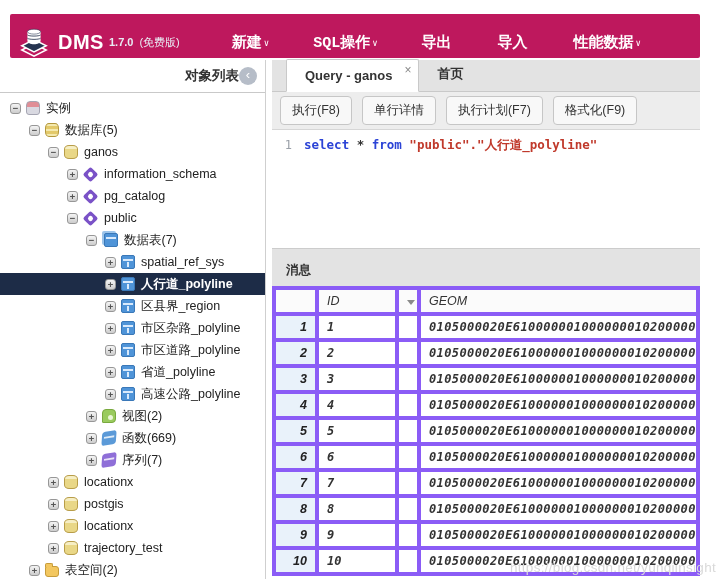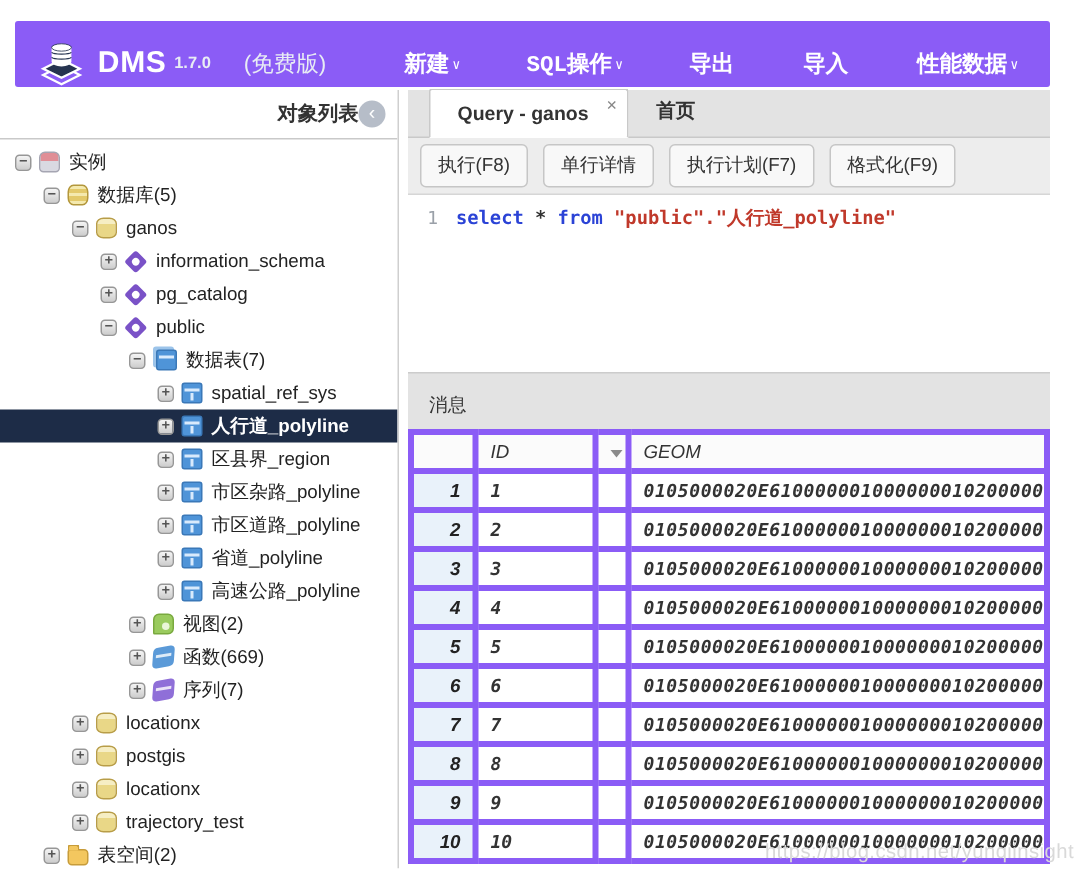--- a/index.html
+++ b/index.html
@@ -1,24 +1,24 @@
 <!DOCTYPE html>
 <html><head>
 <meta charset="utf-8">
 <style>
   * { margin:0; padding:0; box-sizing:border-box; }
   html,body { width:722px; height:579px; background:#fff; font-family:"Liberation Sans",sans-serif; overflow:hidden; position:relative; }
 
   
   .topbar { position:absolute; left:10px; top:14px; width:690px; height:44px;
-    background:#8b5cf6; border-radius:2px; display:flex; align-items:center; padding:12px 14px 0 8px;justify-content:center; }
+    background:#be185d; border-radius:2px; display:flex; align-items:center; padding:12px 14px 0 8px; }
   .logo { width:32px; height:32px; margin-right:8px; flex:none; }
   .brand { color:#fff; font-size:20px; font-weight:bold; letter-spacing:.5px; }
   .version { color:#e8ecf4; font-size:11px; font-weight:bold; margin-left:5px; }
-  .edition { color:#e8ecf4; font-size:15px; margin-left:22px; }
+  .edition { color:#e8ecf4; font-size:11px; margin-left:6px; }
   .menu { display:flex; align-items:center; margin-left:52px; gap:44px; }
   .menu-item { color:#fff; font-size:15px; font-weight:bold; cursor:pointer; white-space:nowrap;font-family:Liberation Mono, monospace; }
   .menu-item .caret { font-size:9px; font-weight:normal; margin-left:2px; vertical-align:1px; }
 
   
   .sidebar { position:absolute; left:0; top:60px; width:266px; height:519px; background:#fff;
     border-right:1px solid #cfcfcf; overflow:hidden; }
   .sidebar-header { height:33px; display:flex; align-items:center; justify-content:flex-end;
     border-bottom:1px solid #c9c9c9; padding:0 8px 0 2px; }
   .sidebar-title { font-size:13.5px; font-weight:bold; color:#333; margin-left:-5px; }
@@ -65,21 +65,21 @@
     gap:10px; padding:0 8px; flex:none; }
   .tbtn { background:#f8f8f8; border:1px solid #c6c6c6; border-radius:4px; font-size:12.5px; color:#333;
     padding:5px 11px; cursor:pointer; white-space:nowrap;text-align:right; }
 
   .editor { height:118px; background:#fff; display:flex; flex:none; }
   .gutter { width:24px; text-align:right; padding:8px 4px 0 0; color:#9aa0a8; font:12px "DejaVu Sans Mono",monospace; }
   .code { padding:7px 0 0 8px; font:bold 12.5px "DejaVu Sans Mono",monospace; white-space:nowrap; }
   .kw { color:#2b43d6; } .op { color:#333; } .str { color:#c0392b; }
 
   .resultsbar { height:38px; background:#e3e3e3; border-top:1px solid #cccccc; display:flex; align-items:flex-end; flex:none; }
-  .rtab { font-size:12.5px; font-weight:normal; color:#333; padding:7px 14px; cursor:pointer; }
+  .rtab { font-size:12.5px; font-weight:bold; color:#333; padding:7px 14px; cursor:pointer; }
   .rtab.active { background:#233349; color:#fff; padding:9px 18px; border-radius:2px 2px 0 0; }
 
   table.grid { border-collapse:collapse; width:100%; table-layout:fixed; flex:none; }
   .grid th, .grid td { border:4px solid #8b5cf6; height:26px; padding:0 8px; overflow:hidden; white-space:nowrap;font-style:italic; }
   .grid th { background:#fbfbfb; font-size:12.5px; font-weight:normal; color:#333; text-align:left; }
   .col-n { width:43px; } .col-id { width:80px; } .col-f { width:22px; } 
   .cell-n { background:#e9f2fa; text-align:right; font-size:12.5px; color:#222; font-weight:bold; }
   .cell-id { font:bold 12px "DejaVu Sans Mono",monospace; color:#333; }
   .cell-geom { font:bold 12px "DejaVu Sans Mono",monospace; color:#333; letter-spacing:.4px; }
   .filter-tri { width:0; height:0; border-left:4px solid transparent; border-right:4px solid transparent;

